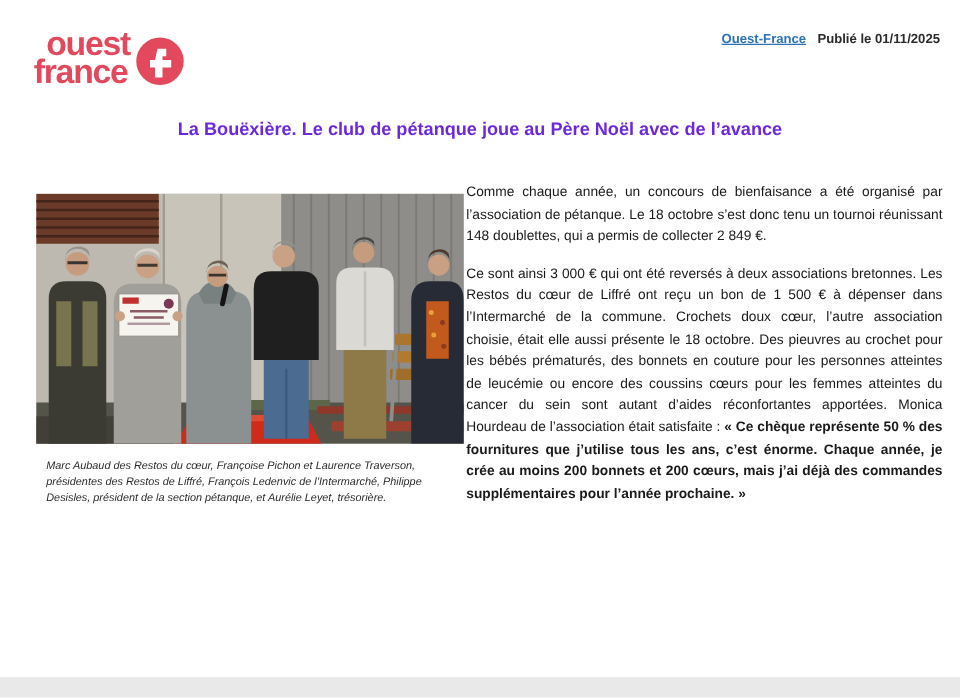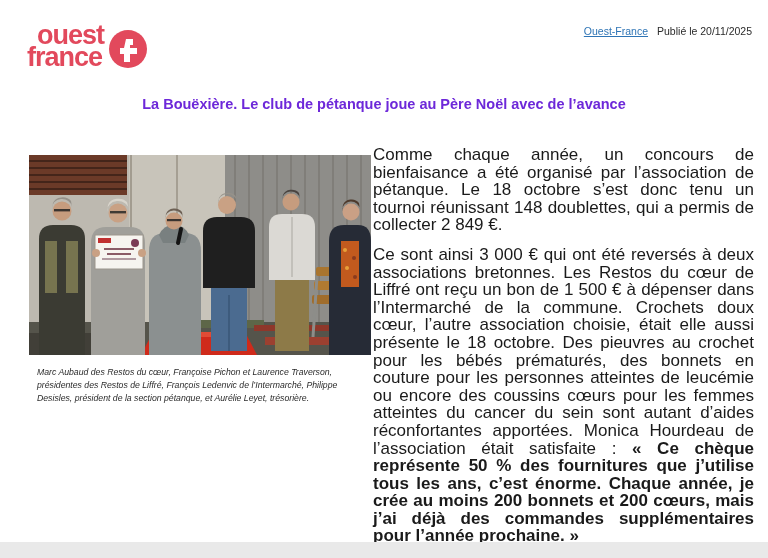--- a/index.html
+++ b/index.html
@@ -21,21 +21,21 @@
   .logo-text {
     font-weight:bold; font-size:27px; line-height:22px;
     letter-spacing:-1px; color:#e2495c;
   }
   .logo-text .l1 { display:block; margin-left:10px; }
   .logo-text .l2 { display:block; }
   .logo-mark { width:40px; height:40px; margin-top:5px; }
 
   .meta {
     position:absolute; right:16px; top:25px;
-    font-size:10.5px; font-weight:400; color:#2b2b2b;
+    font-size:10.5px; font-weight:700; color:#2b2b2b;
     display:flex; gap:9px; align-items:flex-start;
   }
   .meta a { color:#2e74b5; text-decoration:underline; cursor:pointer; }
 
   
   .headline {
     position:absolute; left:0; top:96px; width:100%;
     margin:0; text-align:center;
     font-size:14.5px; font-weight:bold; color:#6d28d9;
   }
@@ -47,21 +47,21 @@
   .photo { display:block; width:342px; height:200px; background:#bdb9b0; }
   .caption {
     margin:11px 6px 0 8px;
     font-size:8.7px; font-style:italic; line-height:1.52;
     color:#2b2b2b;
   }
 
   
   .article-body {
     position:absolute; left:373px; top:146px; width:381px;
-    font-size:17px; line-height:17.6px; color:#1a1a1a;
+    font-size:11px; line-height:17.6px; color:#1a1a1a;
     text-align:justify;
   }
   .article-body p { margin:0 0 12px 0; }
   .article-body strong { font-weight:bold; }
 </style>
 </head>
 <body>
 
 <div class="page">
 
@@ -71,21 +71,21 @@
       <span class="l2">france</span>
     </div>
     <svg class="logo-mark" viewBox="0 0 40 40" aria-hidden="true">
       <circle cx="20" cy="20" r="19" fill="#e2495c"></circle>
       <path d="M18,10 h7 v6 h-3 v3 h7 v6 h-7 v8 h-6 v-8 h-4 v-6 h4 z" fill="#ffffff"></path>
     </svg>
   </div>
 
   <div class="meta">
     <a>Ouest-France</a>
-    <span>Publié le 20/11/2025</span>
+    <span>Publié le 01/11/2025</span>
   </div>
 
   <h1 class="headline">La Bouëxière. Le club de pétanque joue au Père Noël avec de l’avance</h1>
 
   <figure class="figure">
     <svg class="photo" viewBox="0 0 342 200" preserveAspectRatio="none" aria-hidden="true">
 
       <rect x="0" y="0" width="342" height="200" fill="#bdb9b0"></rect>
 
       <rect x="100" y="0" width="96" height="170" fill="#c8c4ba"></rect>

